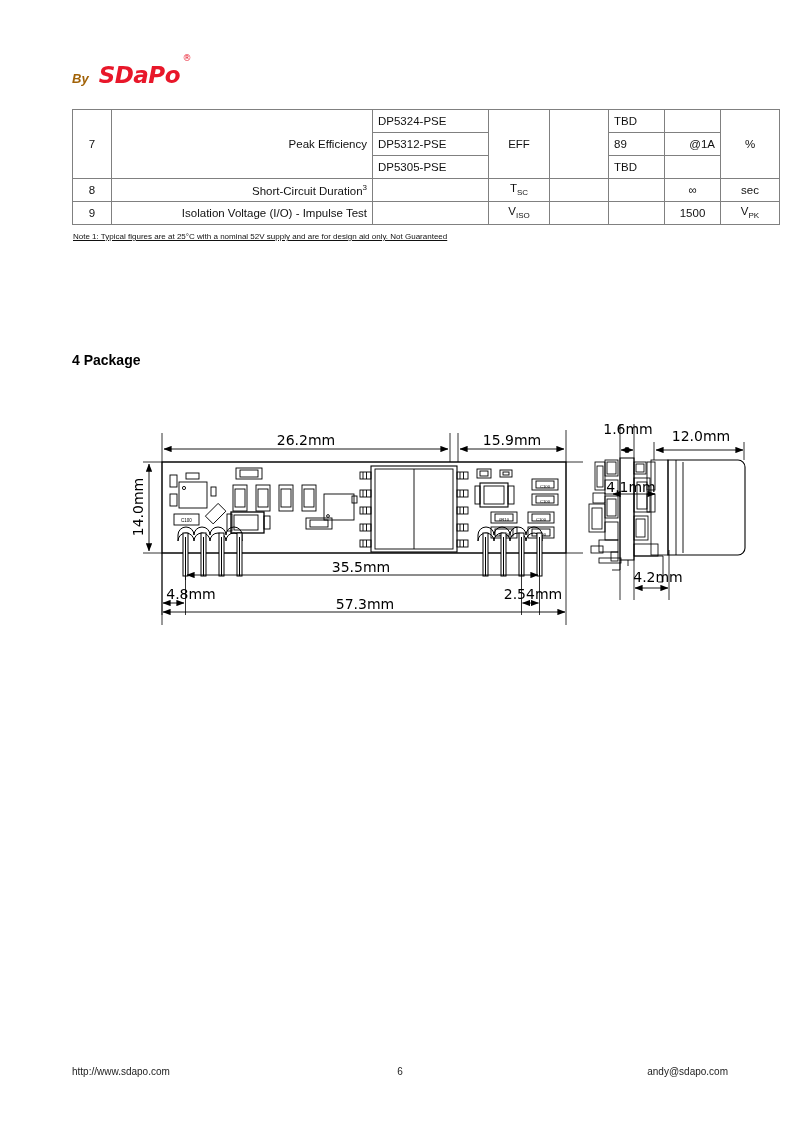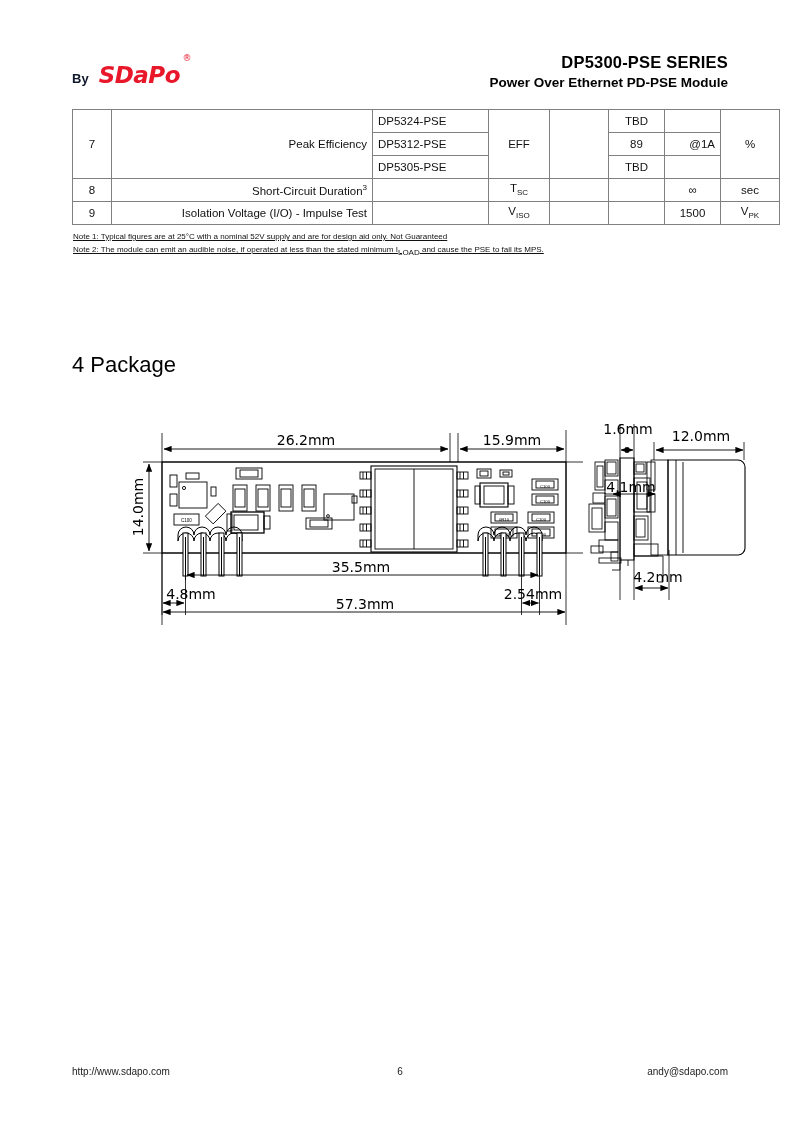--- a/index.html
+++ b/index.html
@@ -26,21 +26,22 @@
   .brand {
     position: absolute;
     left: 0; top: 10px;
     display: flex;
     align-items: baseline;
     gap: 10px;
   }
   .brand-by {
     font-size: 13px;
     font-weight: bold;
-    color: #0f172a;
+    color: #a16207;
+    font-style: italic;
   }
   .brand-logo {
     position: relative;
     font-size: 23px;
     font-weight: bold;
     font-style: italic;
     color: #e8172a;
     letter-spacing: -0.5px;
     font-family: "DejaVu Sans", sans-serif;
   }
@@ -83,21 +84,21 @@
     padding: 2px 5px;
     height: 18px;
     vertical-align: middle;
     color: #111;
   }
   .c-no      { width: 28px;  text-align: center; }
   .c-param   { width: 250px; text-align: left; }
   .c-cond    { width: 105px; text-align: left; }
   .c-sym     { width: 50px;  text-align: center; }
   .c-min     { width: 48px;  text-align: center; }
-  .c-typ     { width: 45px;  text-align: center; }
+  .c-typ     { width: 45px;  }
   .c-max     { width: 45px;  text-align: center; }
   .c-unit    { width: 48px;  text-align: center; }
   .va-bottom { vertical-align: bottom; padding-bottom: 3px; }
   .left-pad  { text-align: right; padding-left: 6px; }
   .tall      { height: 27px; margin-left: 8px; }
   .r8, .r9   { height: 21px; }
   sub { font-size: 8px; }
   sup { font-size: 8px; }
 
   
@@ -108,22 +109,22 @@
     font-size: 8px;
     line-height: 1.58;
     color: #111;
   }
   .notes div { white-space: nowrap; text-decoration: underline; }
 
   
   .section-head {
     position: absolute;
     left: 72px; top: 352px;
-    font-size: 22px;
-    font-weight: normal;
+    font-size: 14px;
+    font-weight: bold;
   }
 
   
   .drawing {
     position: absolute;
     left: 80px; top: 400px;
     width: 640px;
     height: 245px;
     margin-left: 43px;
   }
@@ -132,24 +133,20 @@
 </head>
 <body>
 
 <div class="header">
   <div class="brand">
     <span class="brand-by">By</span>
     <span class="brand-logo">
       <span>SDaPo</span>
       <span class="brand-reg">®</span>
     </span>
-  </div>
-  <div class="title-block">
-    <div class="title-main">DP5300-PSE SERIES</div>
-    <div class="title-sub">Power Over Ethernet PD-PSE Module</div>
   </div>
 </div>
 
 <table class="spec-table">
   <tbody>
     <tr>
       <td class="c-no" rowspan="3">7</td>
       <td class="c-param left-pad" rowspan="3">Peak  Efficiency</td>
       <td class="c-cond">DP5324-PSE</td>
       <td class="c-sym va-bottom" rowspan="3">EFF</td>
@@ -188,21 +185,20 @@
       <td class="c-min"></td>
       <td class="c-typ"></td>
       <td class="c-max">1500</td>
       <td class="c-unit"><span>V</span><sub>PK</sub></td>
     </tr>
   </tbody>
 </table>
 
 <div class="notes">
   <div>Note  1: Typical figures are at 25°C with a nominal 52V supply and are for design aid only.  Not Guaranteed</div>
-  <div><span>Note  2: The module can emit an audible noise, if operated at less than the stated minimum I</span><sub>LOAD</sub><span> and cause the PSE to fail its MPS.</span></div>
 </div>
 
 <div class="section-head">4 Package</div>
 
 <div class="drawing">
 <svg width="640" height="245" viewBox="0 0 640 245" xmlns="http://www.w3.org/2000/svg">
   <defs>
     <marker id="ar" markerWidth="9" markerHeight="7" refX="8.5" refY="3.5" orient="auto">
       <polygon points="0 0, 9 3.5, 0 7" fill="#000"></polygon>
     </marker>

